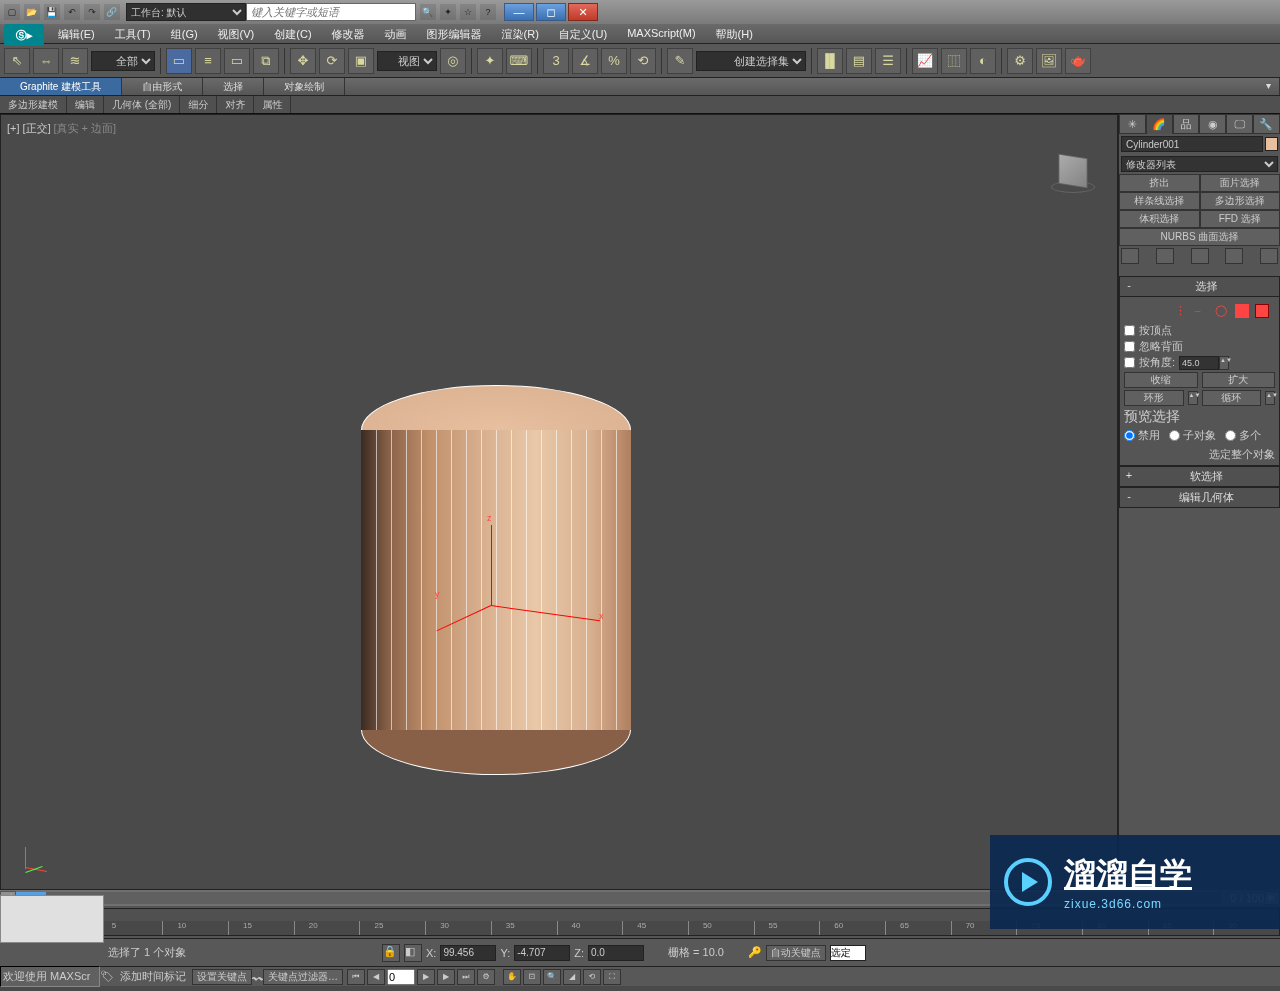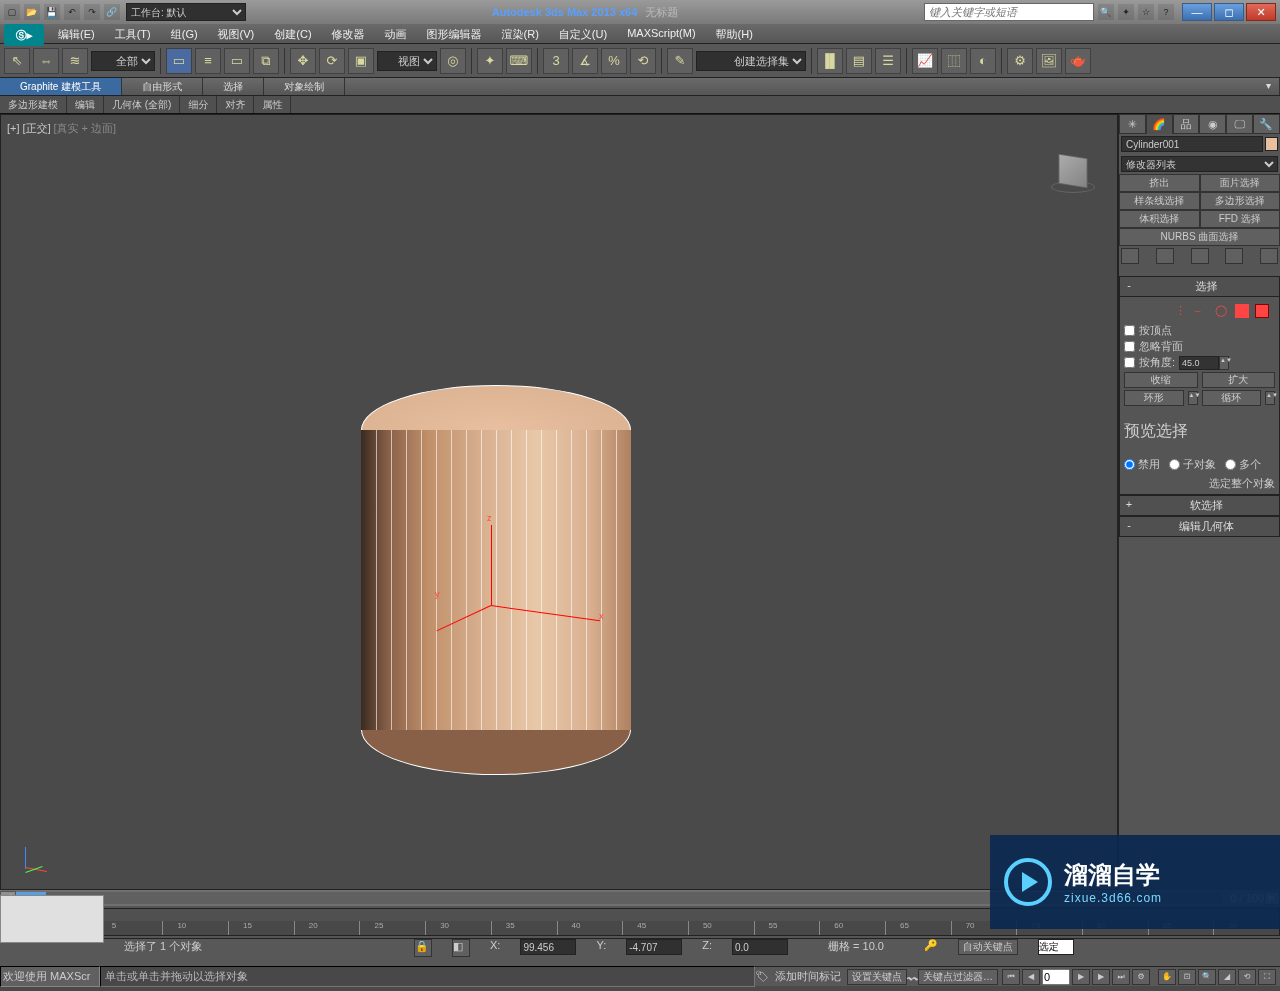--- a/index.html
+++ b/index.html
@@ -75,73 +75,70 @@
 .sel-icons { display: flex; gap: 6px; padding: 4px 6px; align-items: center; justify-content: flex-end; }
 .sel-icons .si { width: 14px; height: 14px; }
 .chk { display: flex; align-items: center; gap: 4px; margin: 1px 0; }
 .chk input { width: 11px; height: 11px; }
 .spinner { display:inline-flex; align-items:center;border-radius:7px; }
 .spinner input { width: 40px; height: 14px; background: #333; color: #ccc; border: 1px solid #222; font-size: 9px; padding: 0 2px; }
 .spinner .upd { width: 10px; height: 14px; background: #606060; border: 1px solid #333; font-size: 6px; display: flex; flex-direction: column; }
 .btn-sm { height: 16px; background: #606060; border: 1px solid #333; font-size: 10px; padding: 0 4px; display: inline-flex; align-items: center; justify-content: center; }
 .radio { display: inline-flex; align-items: center; gap: 3px; margin-right: 6px; }
 .radio input { width: 11px; height: 11px; }
-.fieldset-lbl { font-size: 16px; margin: 15px 0; }
+.fieldset-lbl { font-size: 14px; margin: 2px 0; }
 .two-col { display: flex; flex-wrap: wrap; gap: 2px 10px; }
 
 .hscroll { height: 16px; background: #707070; display: flex; align-items: center; }
 .hscroll .arrow { width: 16px; height: 14px; background: #909090; border: 1px solid #555; text-align: center; font-size: 9px; }
 .hscroll .track { flex: 1; background: #606060; height: 12px; position: relative; }
 .hscroll .track .thumb { position: absolute; left: 0; top: 0; width: 30px; height: 12px; background: #5aa0e0; }
 .hscroll .frame { color: #ddd; margin-left: 8px; }
 
 .timeline { height: 32px; background: #555; display: flex; align-items: flex-start; position: relative; }
 .timeline .tbtn-sm { width: 26px; height: 26px; background: #606060; border: 1px solid #333; margin: 2px; }
 .time-slider { flex: 1; height: 28px; position: relative; background: #505050; border: 1px solid #222; margin: 2px 0; }
 .time-slider .ruler { position: absolute; bottom: 0; left: 0; right: 0; height: 14px; background: #484848; display: flex; }
 .time-slider .ruler .tick { flex: 1; border-left: 1px solid #888; font-size: 8px; color: #aaa; padding-left: 14px; }
 .time-slider .handle { position: absolute; left: 12px; top: 0; width: 10px; height: 14px; background: #6aa0e0; border: 1px solid #336; }
 
-.statusbar { height: 28px; background: #585858; display: flex; gap: 20px; padding: 0 4px; border-top: 1px solid #222; font-size: 10px; }
+.statusbar { height: 28px; background: #585858; display: flex; align-items: center; gap: 4px; padding: 0 4px; border-top: 1px solid #222; font-size: 10px; }
 .statusbar input.coord { width: 56px; height: 16px; background: #303030; color: #ccc; border: 1px solid #222; font-size: 10px; padding: 0 2px; }
 .statusbar .lbl { color: #ccc; }
 .statusbar .key-input { width: 36px; height: 16px; background: #fff; color: #000; border: 1px solid #222; font-size: 10px; }
 .statusbar .sbtn { width: 18px; height: 18px; background: #606060; border: 1px solid #333; }
 
 .promptbar { height: 20px; background: #585858; display: flex; align-items: center; font-size: 10px; border-top: 1px solid #222; }
 .promptbar .welcome { width: 100px; background: #606060; border: 1px inset #333; padding: 2px; color: #ccc; white-space: nowrap; overflow: hidden; }
 .promptbar .prompt { flex: 1; background: #484848; border: 1px inset #222; padding: 2px 4px; color: #bbb; }
 .promptbar .time-btns { display:flex; gap:2px; padding: 0 4px;}
 .promptbar .tbtn2 { width: 18px; height: 16px; background:#606060; border:1px solid #333; font-size:8px; display:flex;align-items:center;justify-content:center;}
 
 .marker-block { position: absolute; left: 0; bottom: 48px; width: 104px; height: 48px; background: #e0e0e0; border: 1px solid #888; }
 .watermark { position: absolute; right: 0; bottom: 62px; width: 290px; height: 94px; background: rgba(10,40,80,.92); color: #fff; display: flex; align-items: center; gap: 12px; padding: 0 14px; }
 .watermark .play { width: 48px; height: 48px; border: 4px solid #5ad0ff; border-radius: 50%; display: flex; align-items: center; justify-content: center; }
 .watermark .play .tri { width: 0; height: 0; border-left: 16px solid #5ad0ff; border-top: 10px solid transparent; border-bottom: 10px solid transparent; margin-left: 4px; }
-.watermark .wm-text .line1 { font-size: 24px; font-weight: bold; }
+.watermark .wm-text .line1 { font-size: 32px; font-weight: bold; text-decoration: underline; }
 .watermark .wm-text .line2 { font-size: 12px; color: #7ad8ff; letter-spacing: 1px; }
 </style>
 </head>
 <body>
 
 <div class="titlebar">
   <div class="tb-icons">
     <span class="tb-icon">▢</span>
     <span class="tb-icon">📂</span>
     <span class="tb-icon">💾</span>
     <span class="tb-icon">↶</span>
     <span class="tb-icon">↷</span>
     <span class="tb-icon">🔗</span>
   </div>
   <select style="width:120px;margin-left:6px;">
     <option>工作台: 默认</option>
   </select>
-  <div class="title-center">
-    <span>Autodesk 3ds Max  2013 x64</span><span class="doc">无标题</span>
-  </div>
   <input class="search" placeholder="键入关键字或短语" style="">
   <div class="tb-icons" style="margin-left:4px;">
     <span class="tb-icon">🔍</span>
     <span class="tb-icon">✦</span>
     <span class="tb-icon">☆</span>
     <span class="tb-icon">?</span>
   </div>
   <div class="win-controls">
     <div class="win-btn">—</div>
     <div class="win-btn">◻</div>
@@ -434,21 +431,20 @@
   <span class="lbl">Z:</span>
     <input class="coord" value="0.0" style="">
   <span class="lbl" style="margin-left:20px;">栅格 = 10.0</span>
   <span style="margin-left:20px;">🔑</span>
   <div class="btn-sm">自动关键点</div>
   <input class="key-input" value="选定" style="">
 </div>
 
 <div class="promptbar">
   <div class="welcome">欢迎使用  MAXScr</div>
-  <div class="prompt">单击或单击并拖动以选择对象</div>
   <div class="sbtn">🏷</div>
   <span class="lbl" style="margin:0 6px;">添加时间标记</span>
   <div class="btn-sm">设置关键点</div>
   <div class="sbtn">〰</div>
   <div class="btn-sm">关键点过滤器…</div>
   <div class="time-btns">
     <div class="tbtn2">⏮</div>
     <div class="tbtn2">◀</div>
     <input class="key-input" style="width: 28px;" value="0">
     <div class="tbtn2">▶</div>

